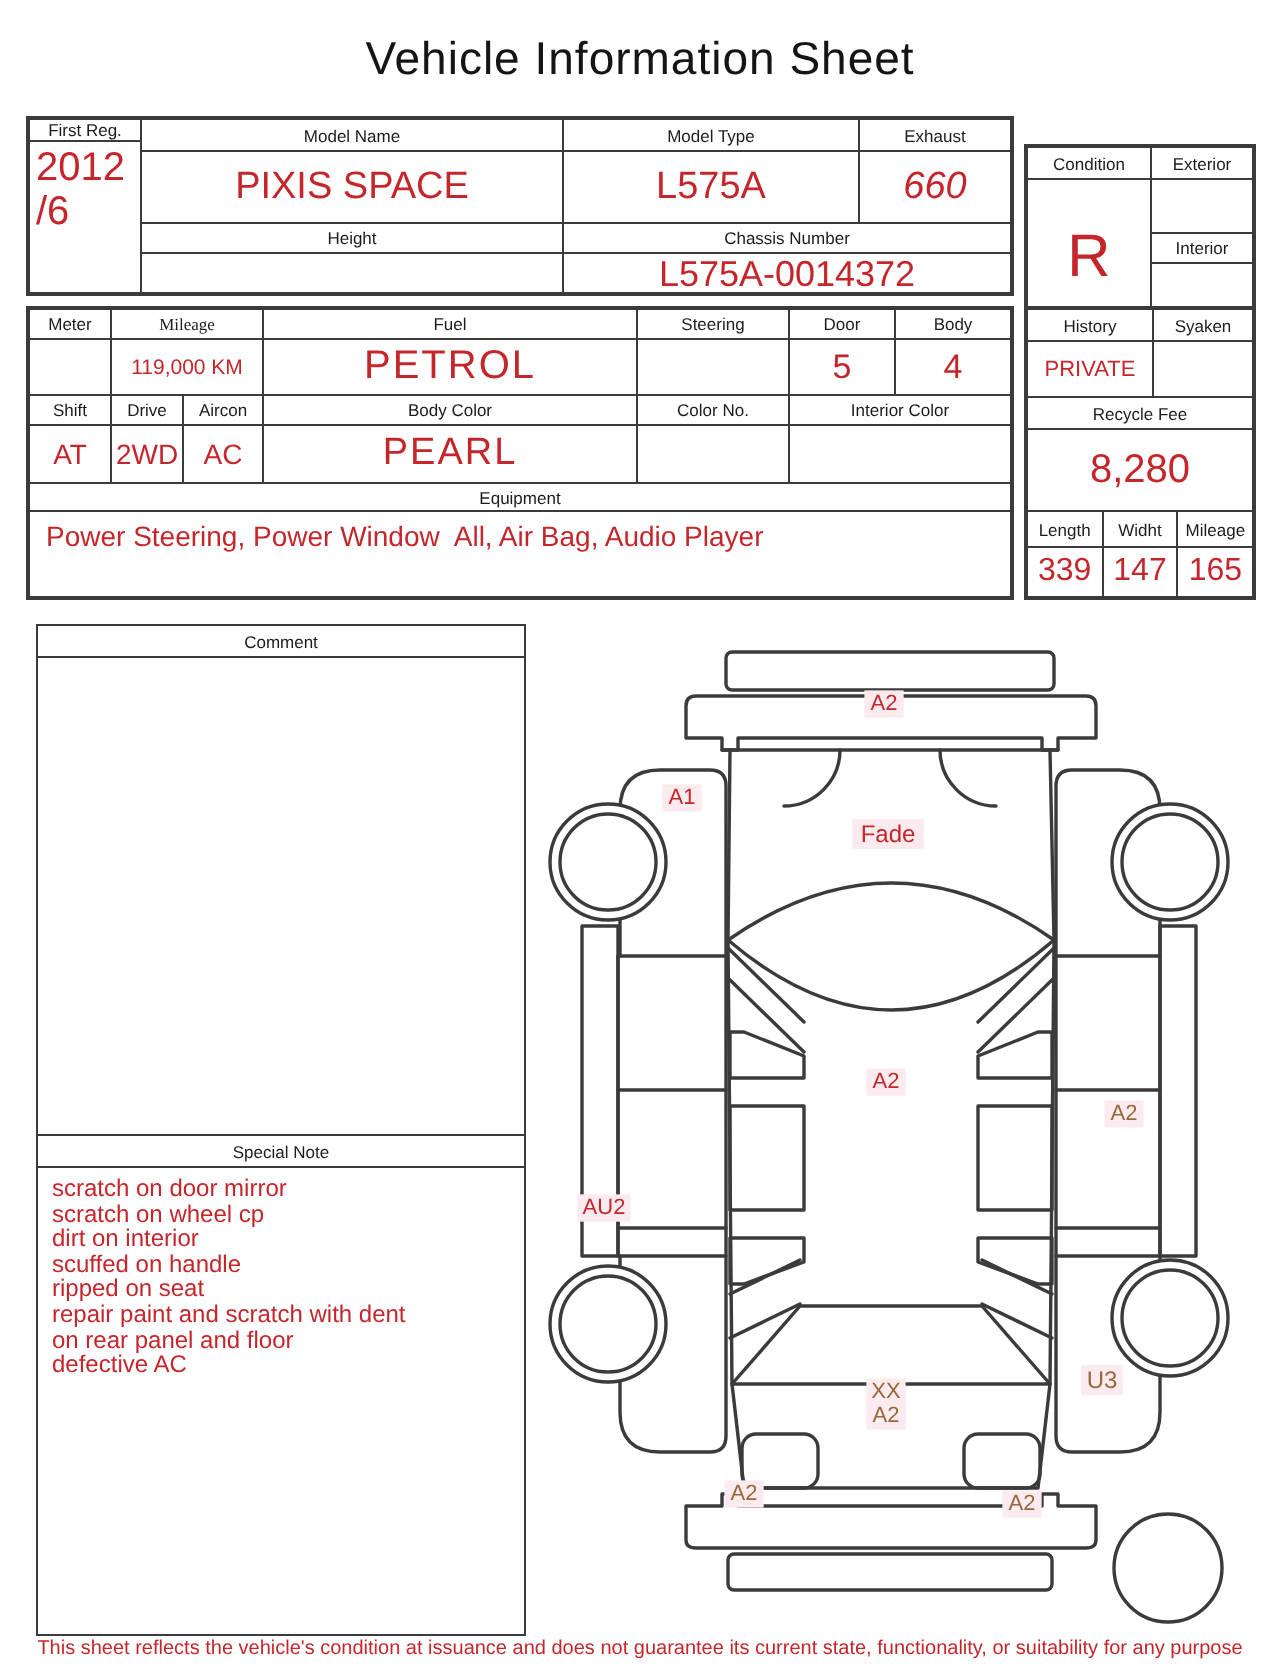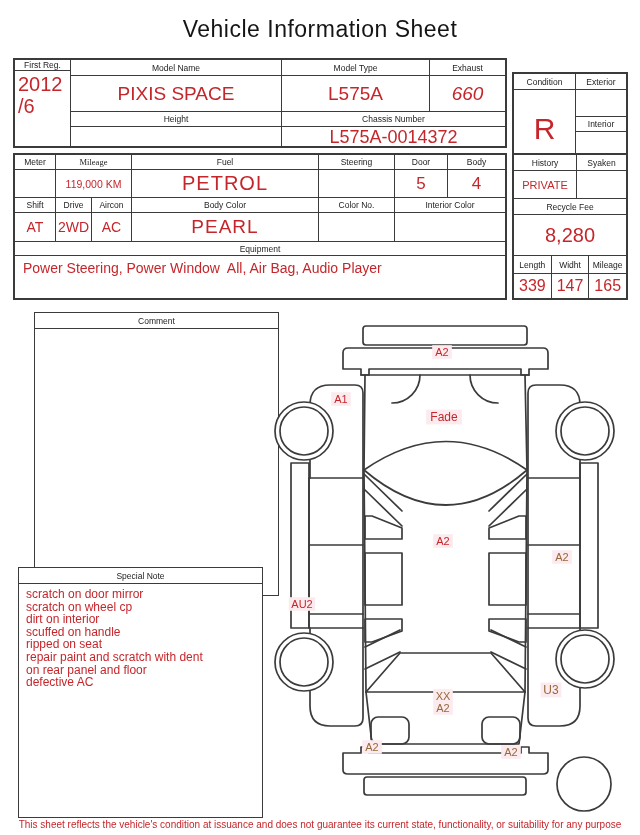--- a/index.html
+++ b/index.html
@@ -26,21 +26,21 @@
   .p1{left:512px;top:72px;width:116px;height:98px;display:grid;
       grid-template-columns:62px 1fr;grid-template-rows:16px 27px 15px 1fr;}
   .p2{left:512px;top:153px;width:116px;height:147px;display:flex;flex-direction:column;}
   .p2 .hs{display:flex;height:43px;}
   .p2 .hs>div{display:flex;flex-direction:column;}
   .p2 .lwh{display:flex;height:42px;}
   .p2 .lwh>div{flex:1;display:flex;flex-direction:column;}
   .p2 .lwh .hd{height:17px;}
   .p2 .lwh .val{flex:1;font-size:16px;}
   
-  .cbox{left:18px;top:312px;width:245px;height:284px;border:1.5px solid #3b3b3b;margin-left:16px;}
+  .cbox{left:18px;top:312px;width:245px;height:284px;border:1.5px solid #3b3b3b;}
   .sbox{left:18px;top:567px;width:245px;height:251px;border:1.5px solid #3b3b3b;}
   .cbox .hd,.sbox .hd{height:15px;}
   .snote{padding:4px 2px 0 7px;color:var(--red);font-size:12px;line-height:12.6px;}
   
   .diagram{position:absolute;left:268px;top:313px;width:370px;height:505px;}
   .disclaimer{position:absolute;left:0;top:819px;width:640px;text-align:center;
               color:var(--red);font-size:10px;}
   svg text{font-family:"Liberation Sans","DejaVu Sans",sans-serif;}
 </style>
 </head>

